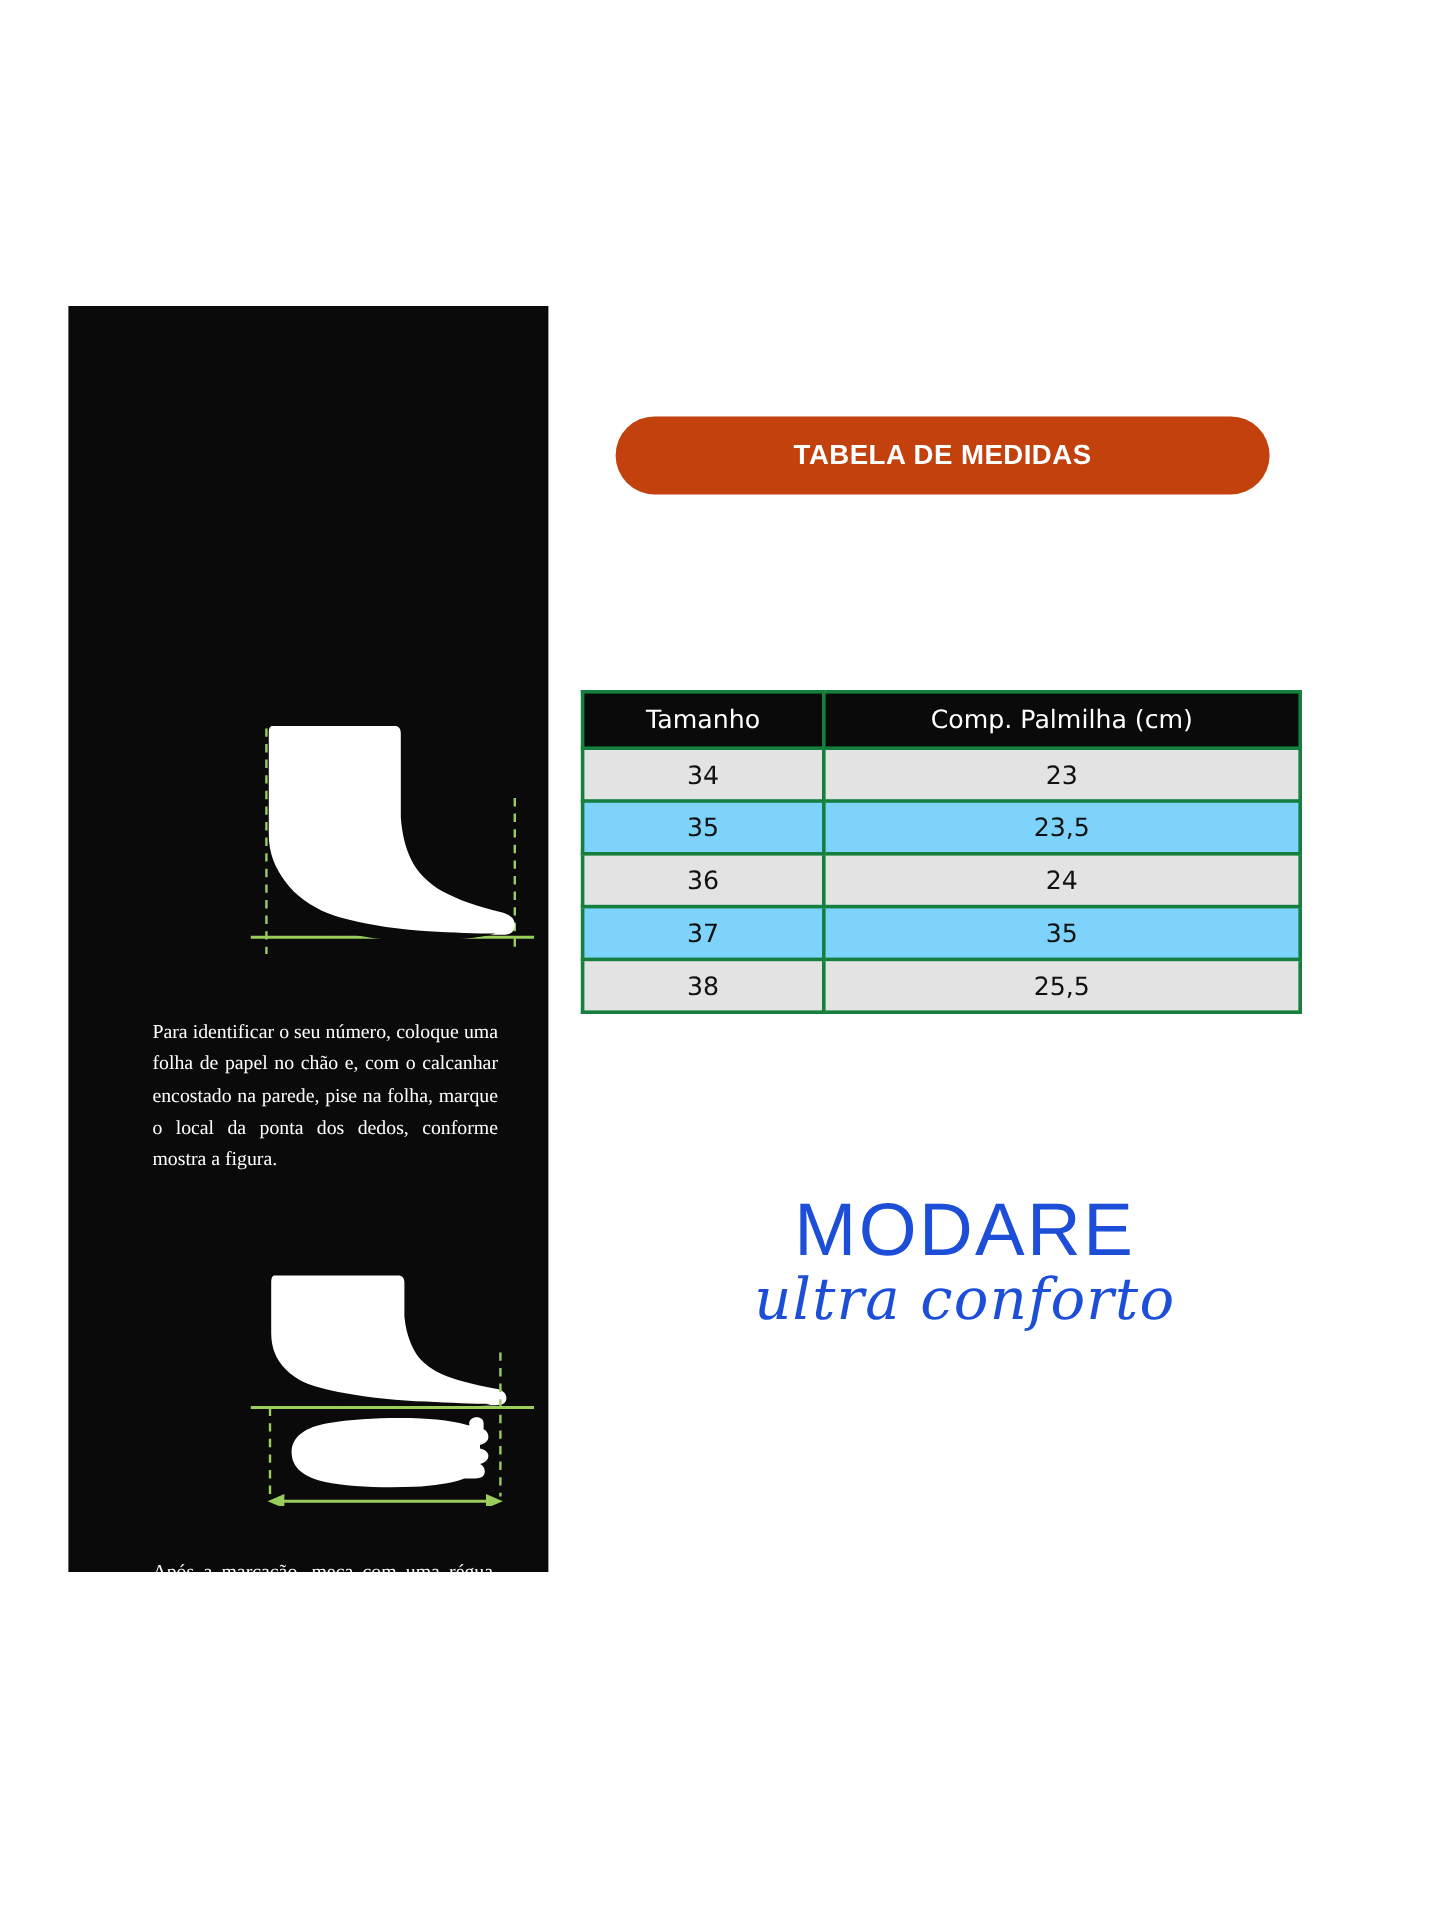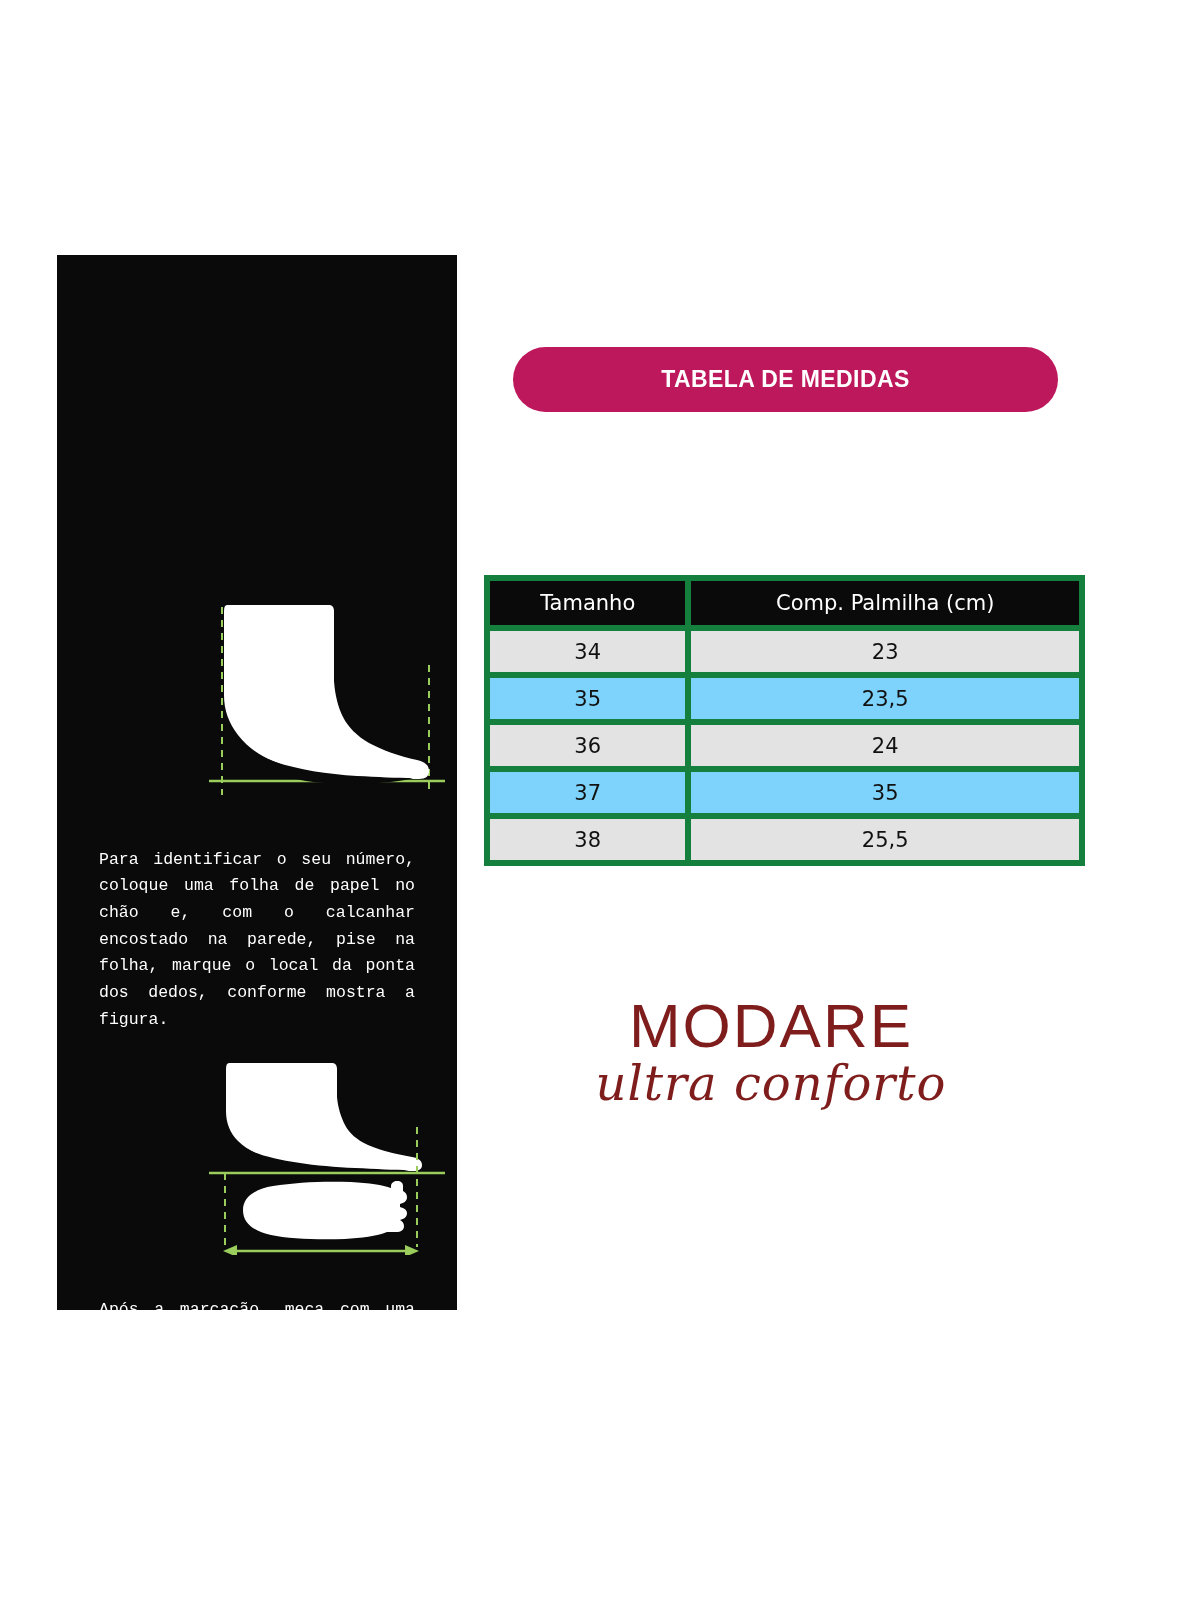--- a/index.html
+++ b/index.html
@@ -26,43 +26,43 @@
     color: #ffffff;
     box-sizing: border-box;
   }
 
   .fig {
     width: 100%;
     display: block;
   }
 
   .panel-text {
-    font-family: Liberation Mono, monospace;
+    font-family: Liberation Serif, serif;
     font-size: 16.5px;
     line-height: 1.62;
     color: #ffffff;
     text-align: justify;
-    padding: 0 42px 0 42px;
+    padding: 0 42px 0 70px;
     box-sizing: border-box;
   }
 
   .panel-text-1 { position: absolute; top: 575px; left: 0; width: 400px; }
   .panel-text-2 { position: absolute; top: 1025px; left: 0; width: 400px; }
 
   .fig-1 { position: absolute; top: 340px; left: 0; }
   .fig-2 { position: absolute; top: 800px; left: 0; }
 
   
   .title-pill {
     position: absolute;
     left: 513px;
     top: 347px;
     width: 545px;
     height: 65px;
-    background: #be185d;
+    background: #c2410c;
     border-radius: 33px;
     display: flex;
     align-items: center;
     justify-content: center;
   }
   .title-pill-text {
     color: #ffffff;
     font-family: "Liberation Sans", sans-serif;
     font-size: 23px;
     font-weight: bold;
@@ -73,21 +73,21 @@
   .size-table {
     position: absolute;
     left: 484px;
     top: 575px;
     width: 601px;
     border-collapse: collapse;
     font-family: "DejaVu Sans", sans-serif;
   }
   .size-table th,
   .size-table td {
-    border: 6px solid #15803d;
+    border: 3px solid #15803d;
     text-align: center;
     font-weight: normal;
   }
   .size-table thead th {
     background: #0a0a0a;
     color: #ffffff;
     font-size: 21px;
     height: 44px;
     padding: 0;
   }
@@ -102,25 +102,25 @@
   }
   .size-table tbody tr.plain td {
     background: #7dd3fc;
   }
   .col-size { width: 200px; }
   .col-len  { width: 401px; }
 
   
   .brand {
     position: absolute;
-    left: 526px;
+    left: 559px;
     top: 995px;
     width: 490px;
     height: 145px;
-    color: #7f1d1d;
+    color: #1d4ed8;
   }
   .brand-main {
     font-family: "Liberation Sans", sans-serif;
     font-size: 62px;
     letter-spacing: 2px;
     text-align: center;
     font-weight: 400;
     line-height: 1;
   }
   .brand-sub {

